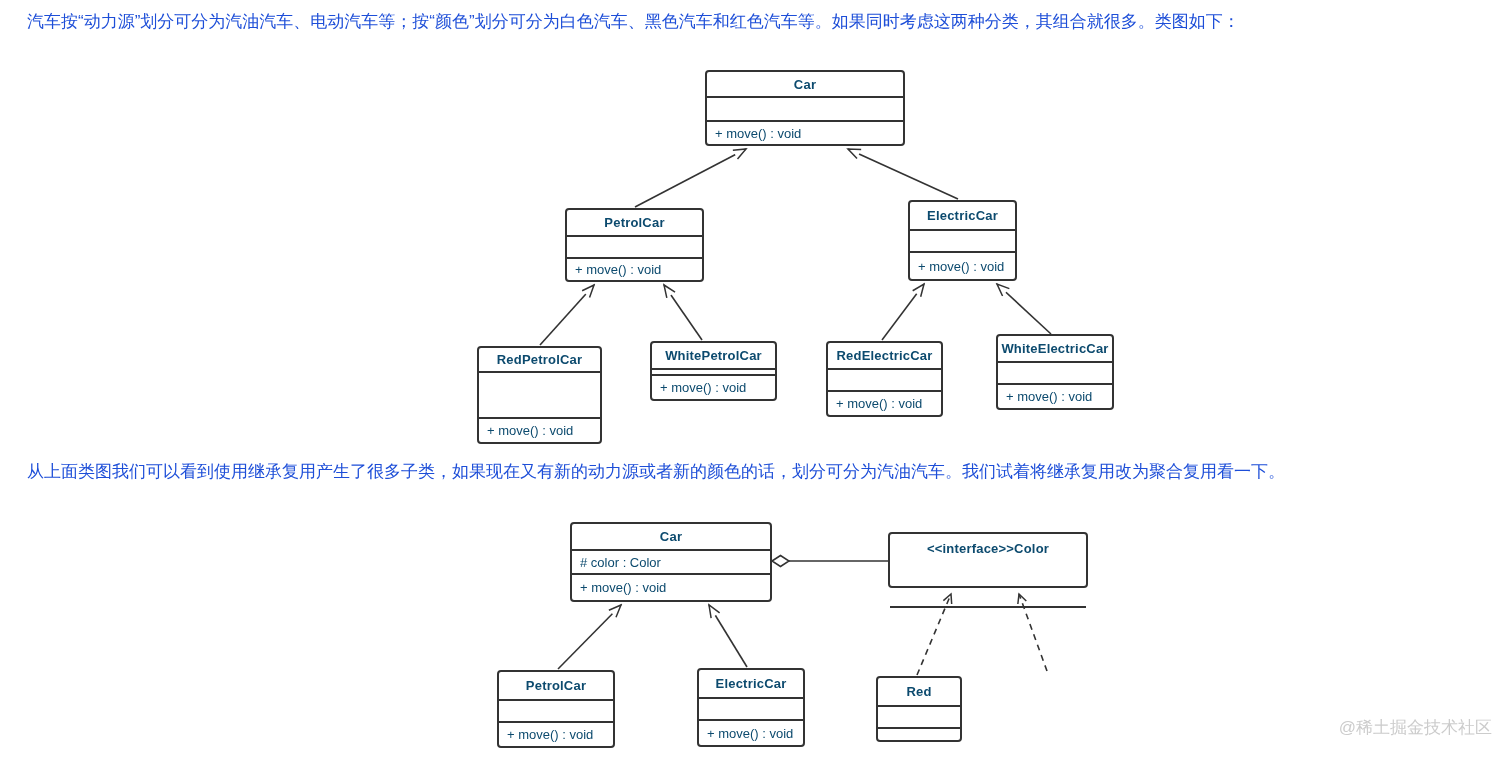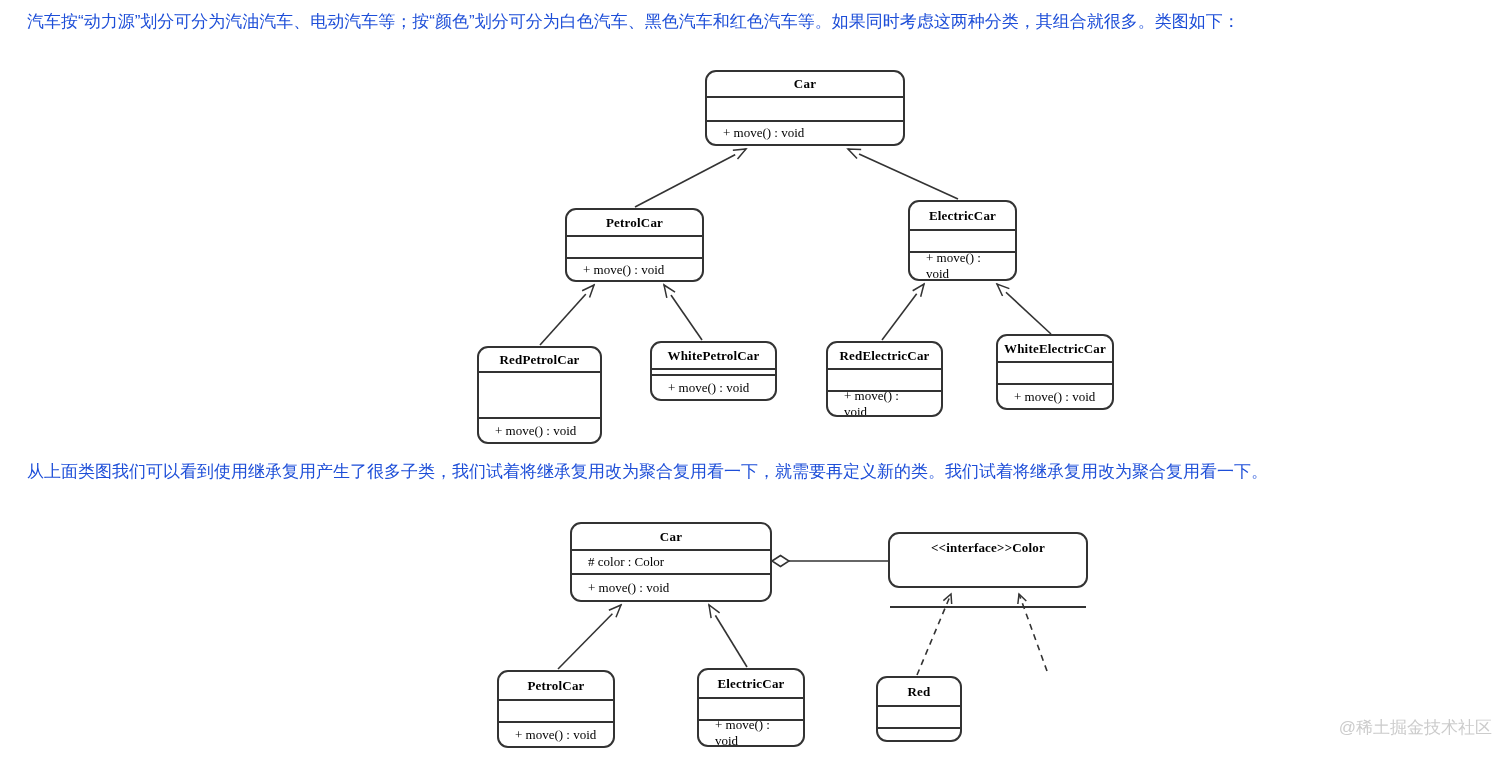--- a/index.html
+++ b/index.html
@@ -7,27 +7,27 @@
     position:relative;width:1512px;height:760px;background:#ffffff;
     font-family:"Liberation Sans",sans-serif;overflow:hidden;
   }
   .para{
     position:absolute;left:27px;margin:0;width:1462px;
     font-size:17px;line-height:24px;color:#1d4ed8;
     font-family:"Liberation Sans",sans-serif;
   }
   .uml{
     position:absolute;box-sizing:border-box;background:#ffffff;
-    border:2px solid #333333;border-radius:11px;display:grid;
-    color:#000000;z-index:2;font-family:Liberation Serif, serif;
+    border:2px solid #333333;border-radius:4px;display:grid;
+    color:#0c4a6e;z-index:2;
   }
   .uml .sec{border-top:2px solid #333333;display:flex;align-items:center;overflow:hidden;}
   .uml .sec.first{border-top:none;}
   .uml .title{justify-content:center;font-weight:bold;font-size:13px;letter-spacing:.2px;}
-  .uml .member{justify-content:flex-start;padding:0 16px;font-size:13px;}
+  .uml .member{justify-content:flex-start;padding:0 8px;font-size:13px;}
   #wires{position:absolute;left:0;top:0;z-index:3;pointer-events:none;}
   .watermark{
     position:absolute;right:20px;top:716px;font-size:17px;color:#cccccc;
     font-family:"Liberation Sans",sans-serif;
   }
 </style>
 </head>
 <body>
 
 <div id="canvas">
@@ -69,21 +69,21 @@
     <div class="sec"></div>
     <div class="sec member">+ move() : void</div>
   </div>
 
   <div class="uml" style="left:996px;top:334px;width:118px;height:76px;grid-template-rows:25px 1fr 25px;">
     <div class="sec first title">WhiteElectricCar</div>
     <div class="sec"></div>
     <div class="sec member">+ move() : void</div>
   </div>
 
-  <p class="para" style="top:460px;">从上面类图我们可以看到使用继承复用产生了很多子类，我们试着将继承复用改为聚合复用看一下，就需要再定义新的类。我们试着将继承复用改为聚合复用看一下。</p>
+  <p class="para" style="top:460px;">从上面类图我们可以看到使用继承复用产生了很多子类，如果现在又有新的动力源或者新的颜色的话，划分可分为汽油汽车。我们试着将继承复用改为聚合复用看一下。</p>
 
   <div class="uml" style="left:570px;top:522px;width:202px;height:80px;grid-template-rows:25px 1fr 27px;">
     <div class="sec first title">Car</div>
     <div class="sec member"># color : Color</div>
     <div class="sec member">+ move() : void</div>
   </div>
 
   <div class="uml" style="left:888px;top:532px;width:200px;height:56px;grid-template-rows:28px 1fr;gap:44px;">
     <div class="sec first title">&lt;&lt;interface&gt;&gt;Color</div>
     <div class="sec"></div>

